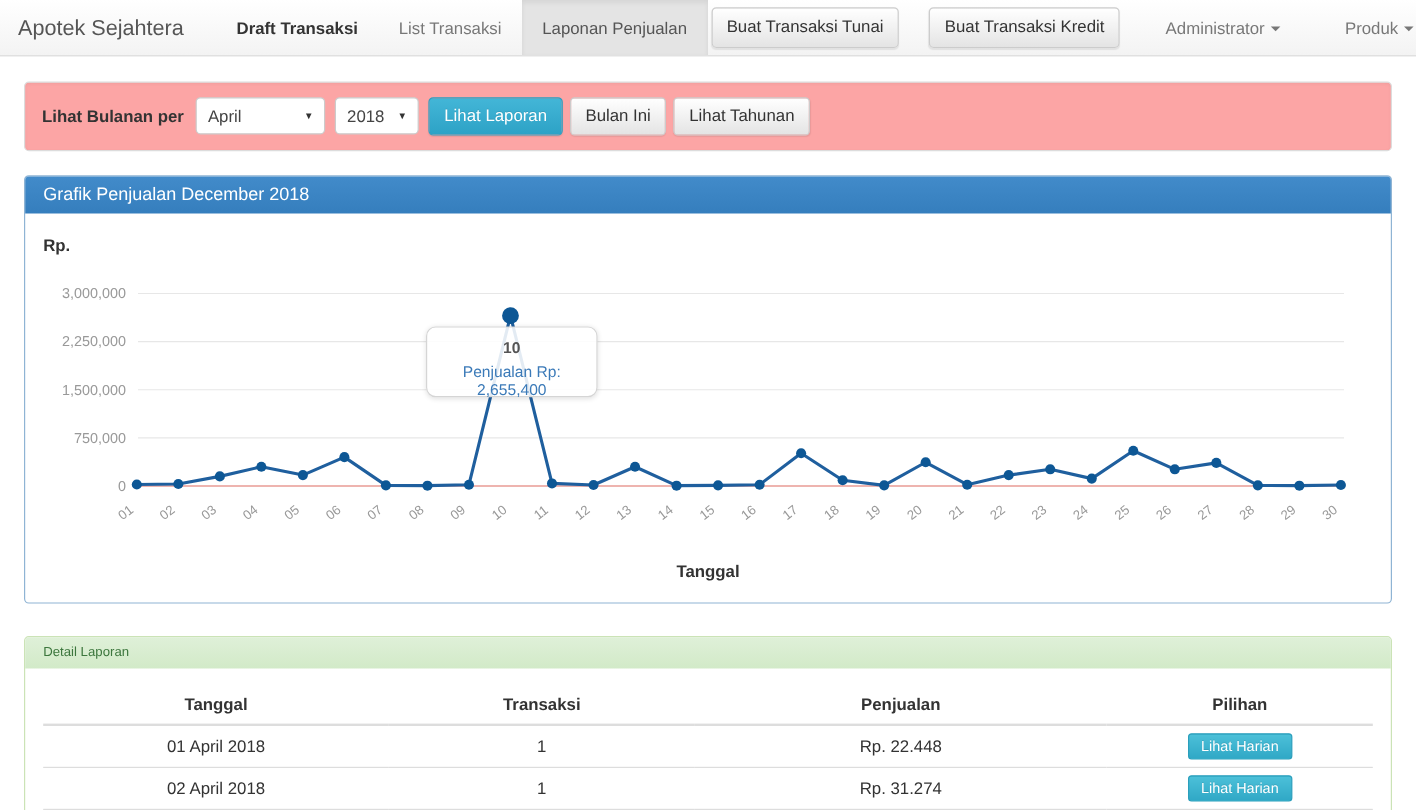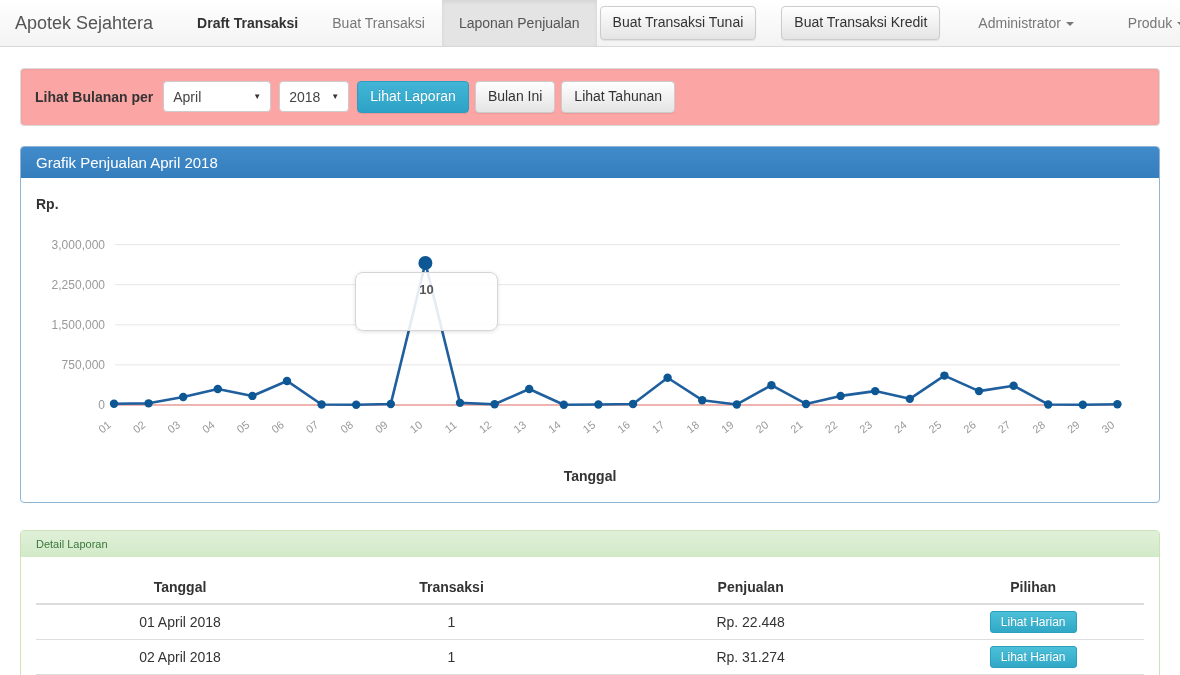--- a/index.html
+++ b/index.html
@@ -104,21 +104,21 @@
     color:#fff; font-size:12px; padding:3px 10px; border-radius:3px; cursor:pointer;
     text-shadow:0 -1px 0 rgba(0,0,0,.1);
   }
 </style>
 </head>
 <body>
 
 <div class="navbar">
   <div class="brand">Apotek Sejahtera</div>
   <div class="nav-item draft">Draft Transaksi</div>
-  <div class="nav-item">Buat Transaksi</div>
+  <div class="nav-item">List Transaksi</div>
   <div class="nav-item active">Laponan Penjualan</div>
   <div class="nav-right">
     <button class="btn big">Buat Transaksi Tunai</button>
     <button class="btn big">Buat Transaksi Kredit</button>
     <div class="dropdown-toggle"><span>Administrator</span><span class="caret"></span></div>
     <div class="dropdown-toggle"><span>Produk</span><span class="caret"></span></div>
   </div>
 </div>
 
 <div class="container">
@@ -132,21 +132,21 @@
     <div class="selectbox year">
       <span>2018</span>
       <span class="select-arrow">▼</span>
     </div>
     <button class="btn btn-info">Lihat Laporan</button>
     <button class="btn">Bulan Ini</button>
     <button class="btn">Lihat Tahunan</button>
   </div>
 
   <div class="panel panel-chart">
-    <div class="panel-heading">Grafik Penjualan April 2018</div>
+    <div class="panel-heading">Grafik Penjualan December 2018</div>
     <div class="chart-body">
       <div class="rp-label">Rp.</div>
       <svg id="chart-svg" width="1138" height="280">
           <line x1="94" y1="227" x2="1099" y2="227" stroke="#e89b94" stroke-width="1.4"></line>
           <text x="84" y="231" text-anchor="end" fill="#999999" font-size="12">0</text>
           <line x1="94" y1="186.9" x2="1099" y2="186.9" stroke="#e7e7e7" stroke-width="1"></line>
           <text x="84" y="190.9" text-anchor="end" fill="#999999" font-size="12">750,000</text>
           <line x1="94" y1="146.8" x2="1099" y2="146.8" stroke="#e7e7e7" stroke-width="1"></line>
           <text x="84" y="150.8" text-anchor="end" fill="#999999" font-size="12">1,500,000</text>
           <line x1="94" y1="106.69999999999999" x2="1099" y2="106.69999999999999" stroke="#e7e7e7" stroke-width="1"></line>
@@ -210,20 +210,21 @@
           <circle cx="888.8000000000001" cy="220.85133333333334" r="4.2" fill="#0d5795"></circle>
           <circle cx="923.4000000000001" cy="197.59333333333333" r="4.2" fill="#0d5795"></circle>
           <circle cx="958" cy="213.09866666666667" r="4.2" fill="#0d5795"></circle>
           <circle cx="992.6" cy="207.752" r="4.2" fill="#0d5795"></circle>
           <circle cx="1027.2" cy="226.46533333333332" r="4.2" fill="#0d5795"></circle>
           <circle cx="1061.8000000000002" cy="226.73266666666666" r="4.2" fill="#0d5795"></circle>
           <circle cx="1096.4" cy="226.198" r="4.2" fill="#0d5795"></circle>
         </svg>
       <div class="chart-tooltip">
         <div class="tt-day">10</div>
+        <div class="tt-text">Penjualan Rp: 2,655,400</div>
       </div>
       <div class="x-axis-title">Tanggal</div>
     </div>
   </div>
 
   <div class="panel panel-detail">
     <div class="panel-heading">Detail Laporan</div>
     <div class="panel-body">
       <table class="report">
         <thead>

